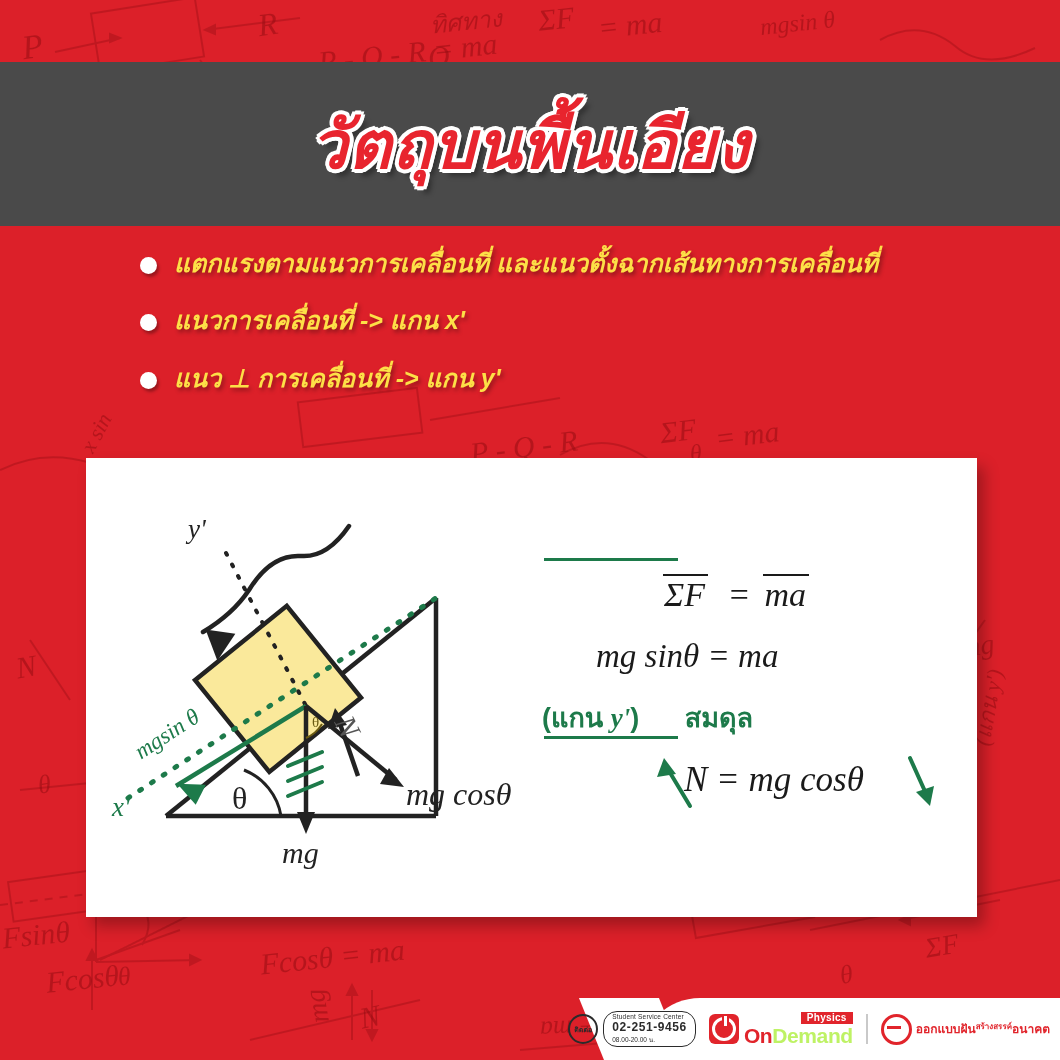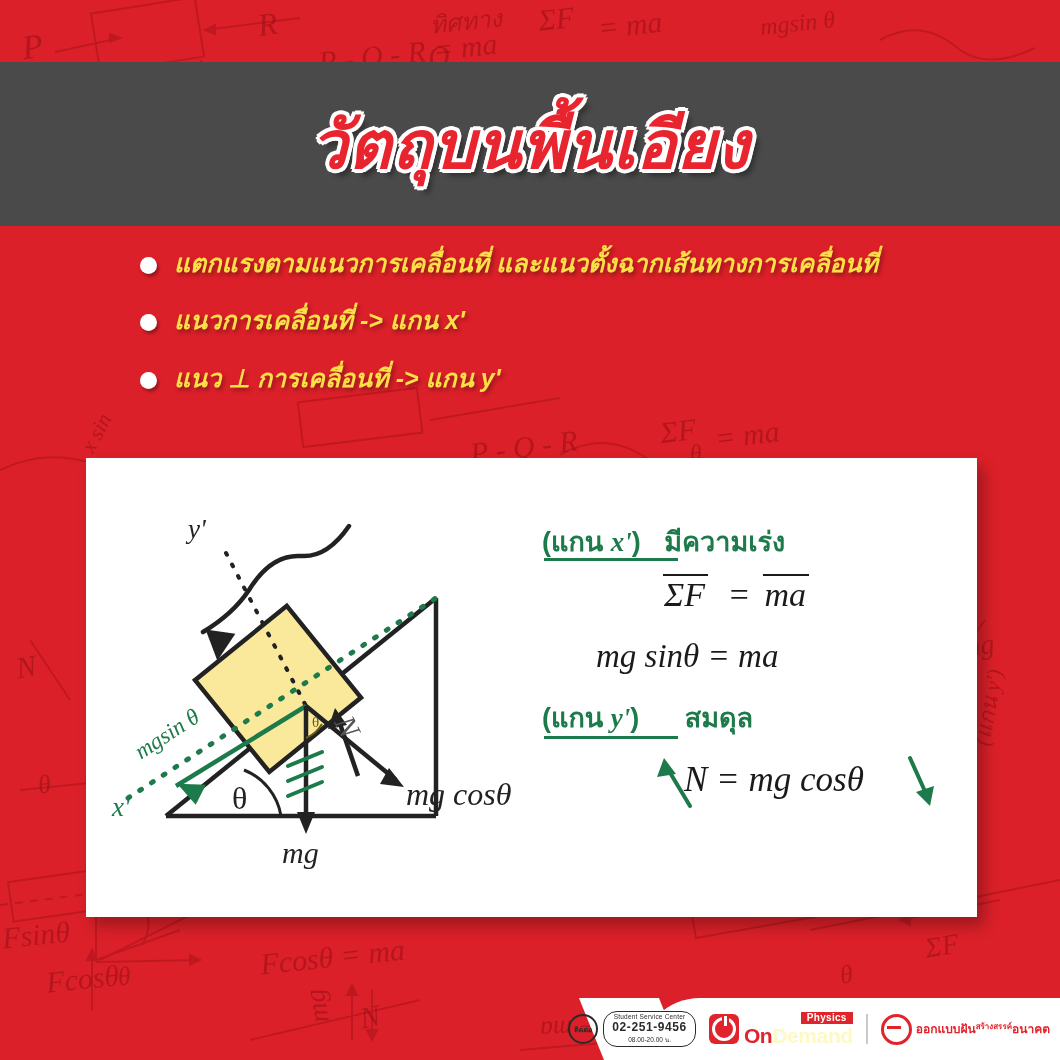--- a/index.html
+++ b/index.html
@@ -96,21 +96,20 @@
   }
   
   .ssc{display:flex;align-items:center;gap:5px;}
   .ssc-ring{
     width:26px;height:26px;border-radius:50%;border:2px solid #2b2b2b;
     display:flex;align-items:center;justify-content:center;
     font-size:7px;color:#2b2b2b;font-weight:bold;
   }
   .ssc-oval{
     border:1.5px solid #2b2b2b;border-radius:14px;padding:1px 8px;
-    text-align:center;
   }
   .ssc-top{font-size:6.5px;color:#2b2b2b;letter-spacing:.2px;}
   .ssc-phone{font-size:12px;font-weight:bold;color:#2b2b2b;letter-spacing:.6px;}
   .ssc-hours{font-size:6.5px;color:#2b2b2b;margin-top:1px;}
   
   .od{display:flex;align-items:center;gap:5px;}
   .od-power{
     width:30px;height:30px;border-radius:6px;background:#e1242b;
     display:flex;align-items:center;justify-content:center;
   }
@@ -121,21 +120,21 @@
     content:"";position:absolute;left:50%;top:-4px;margin-left:-1.5px;
     width:3px;height:10px;background:#fff;border:2px solid #e1242b;border-top:none;border-bottom:none;
   }
   .od-words{display:flex;flex-direction:column;align-items:flex-end;line-height:1;}
   .od-physics{
     background:#e1242b;color:#fff;font-size:10px;font-weight:bold;
     padding:1px 6px;letter-spacing:.3px;
   }
   .od-name{font-size:21px;font-weight:bold;letter-spacing:-.4px;margin-top:1px;}
   .od-on{color:#e1242b;}
-  .od-demand{color:#fef9c3;}
+  .od-demand{color:#bef264;}
   .od-sep{width:2px;height:30px;background:#c9c9c9;}
   
   .tag{display:flex;align-items:center;gap:4px;}
   .tag-mark{
     width:25px;height:25px;border-radius:50%;border:3px solid #e1242b;position:relative;
   }
   .tag-mark::after{
     content:"";position:absolute;left:3px;top:9px;width:14px;height:3px;background:#e1242b;
   }
   .tag-lines{display:flex;line-height:1.05;}
@@ -301,24 +300,20 @@
       <div style="position:absolute;left:300px;top:278px;font-size:32px;color:#222;
                   font-family:'Liberation Serif',serif;font-style:italic;white-space:nowrap;">mg cosθ</div>
       <div style="position:absolute;left:126px;top:282px;font-size:32px;color:#222;
                   font-family:'Liberation Serif',serif;">θ</div>
       <div style="position:absolute;left:206px;top:216px;font-size:15px;color:#6a5a12;
                   font-family:'Liberation Serif',serif;">θ</div>
     </div>
 
     <div class="equations">
 
-      <div class="eq-head" style="left:4px;top:22px;">
-        <span class="eq-green">(แกน </span><span class="eq-green axis-label">x'</span><span class="eq-green">)</span>
-        <span class="eq-green" style="margin-left:16px;">มีความเร่ง</span>
-      </div>
       <div class="eq-underline" style="left:6px;top:60px;width:134px;"></div>
 
       <div class="eq-math" style="left:126px;top:78px;font-size:34px;">
         <span class="vec">ΣF</span>
         <span style="margin:0 14px;">=</span><span class="vec">ma</span>
       </div>
 
       <div class="eq-math" style="left:58px;top:140px;font-size:33px;">mg sinθ  =  ma</div>
 
       <div class="eq-head" style="left:4px;top:198px;">

